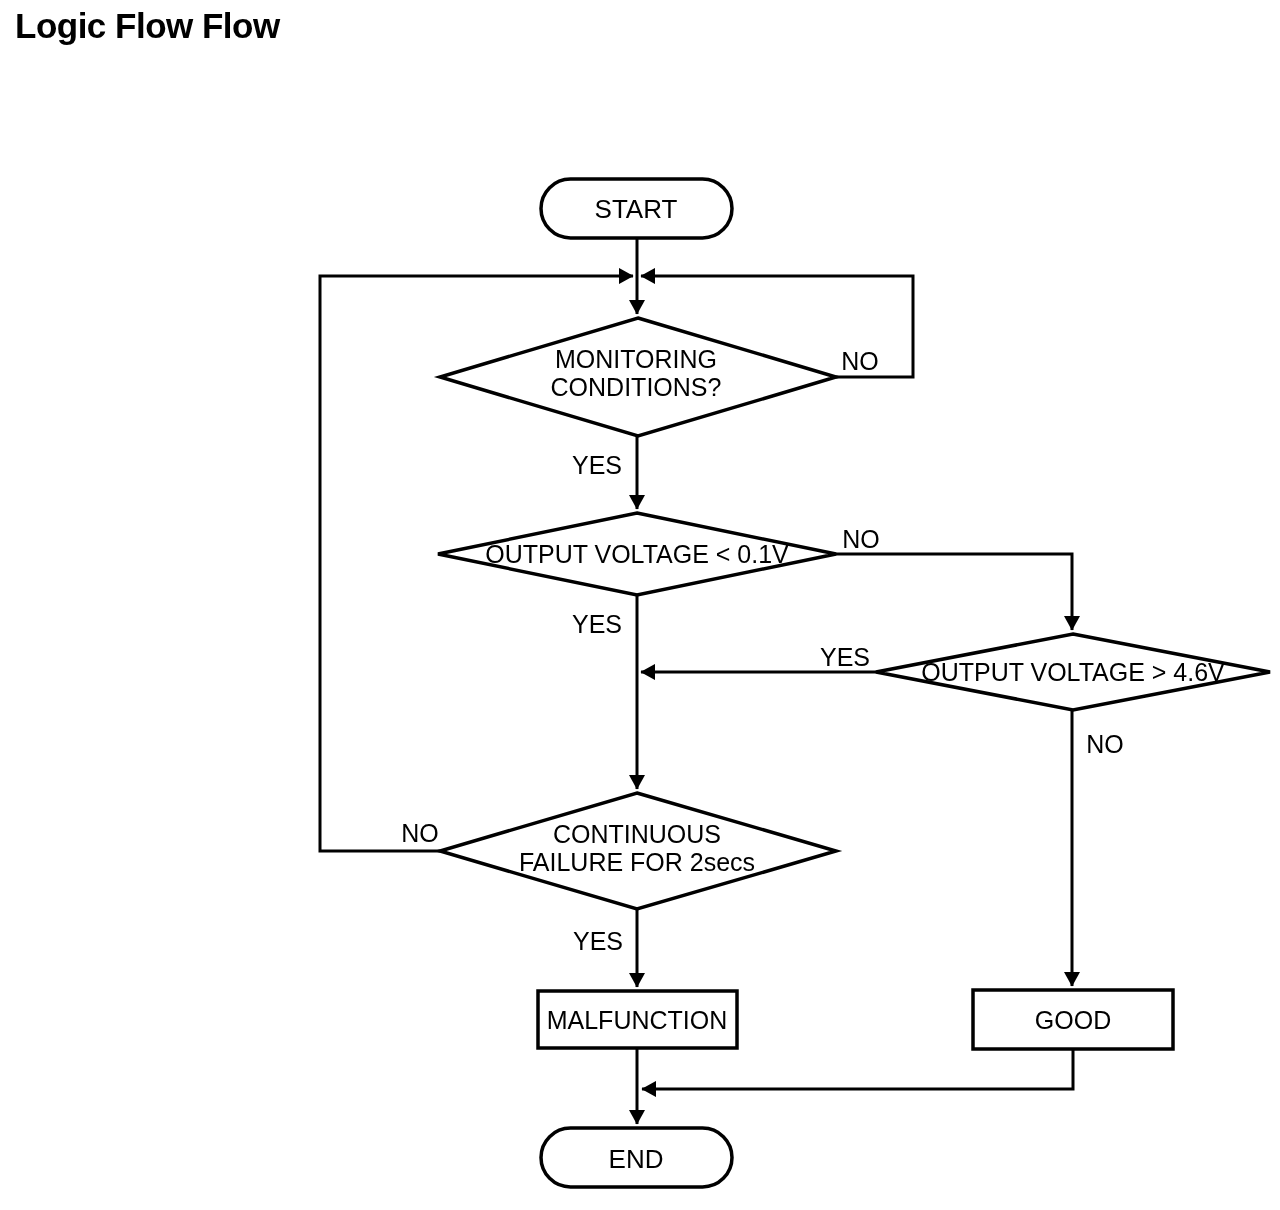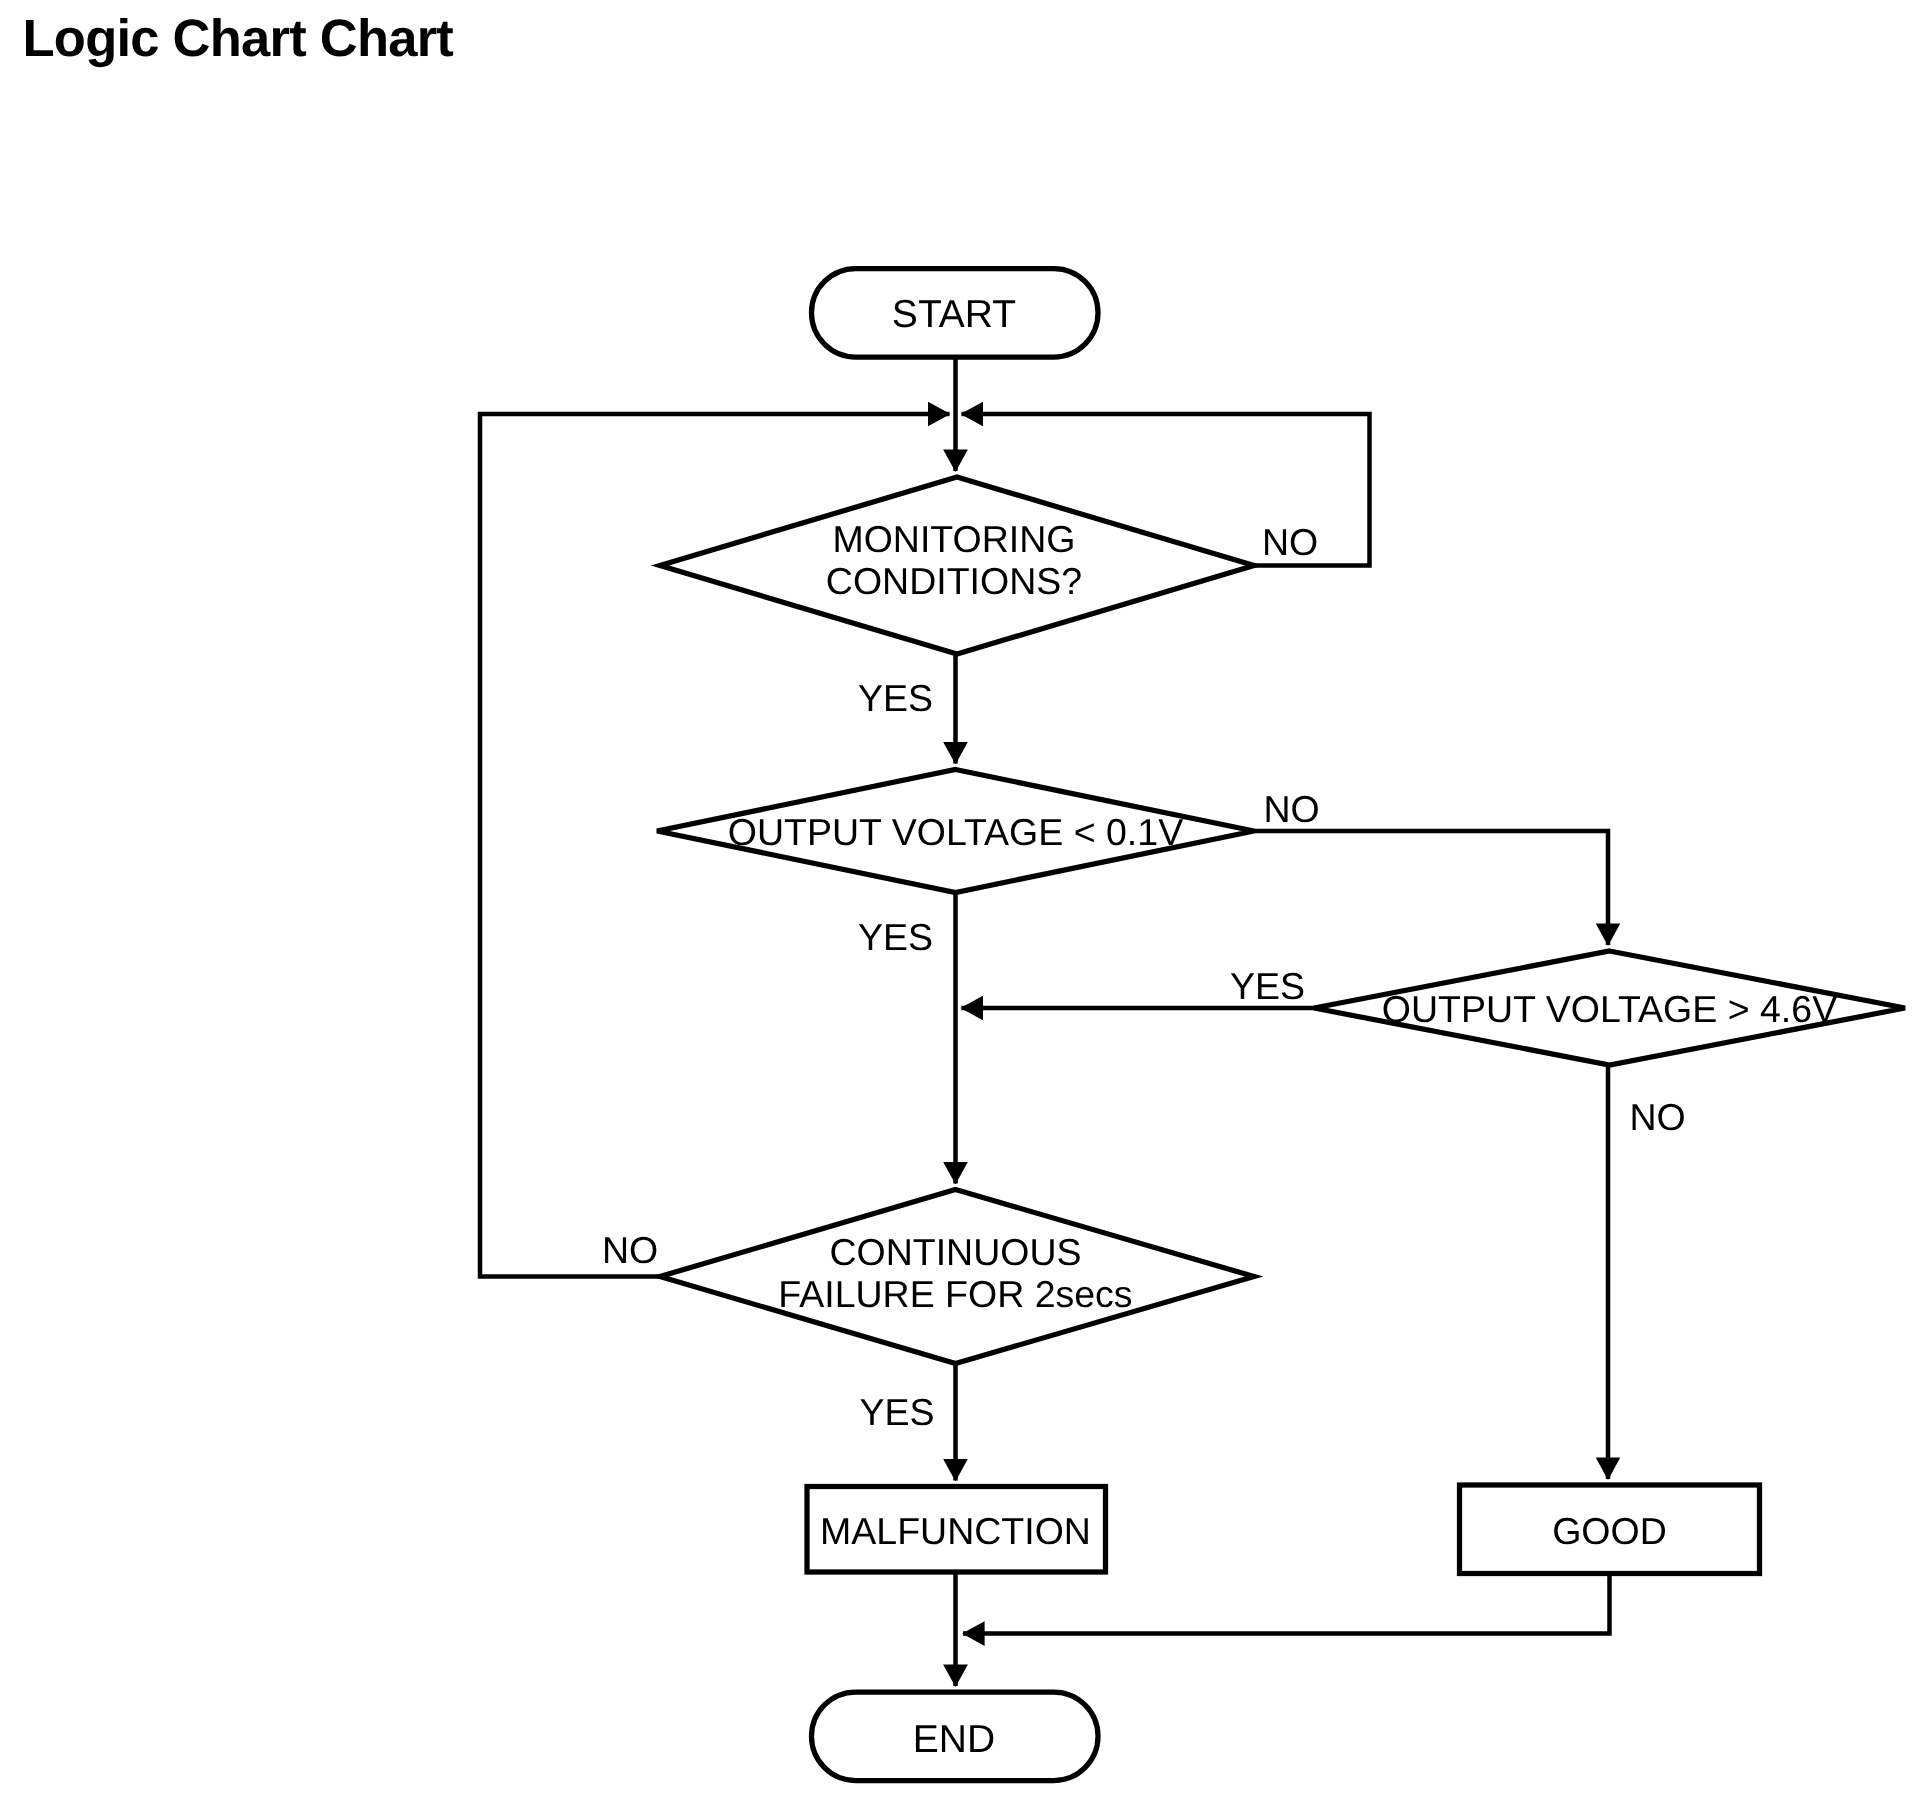--- a/index.html
+++ b/index.html
@@ -45,21 +45,21 @@
     font-size: 25px;
     fill: #000000;
     text-anchor: middle;
   }
 </style>
 </head>
 <body>
 
 <div class="page">
 
-  <div class="page-title">Logic Chart Chart</div>
+  <div class="page-title">Logic Flow Flow</div>
 
   <svg class="flow" width="1280" height="1210" viewBox="0 0 1280 1210">
     <defs>
       <marker id="arrow" viewBox="0 0 5 5.5" markerWidth="5" markerHeight="5.5" refX="4.8" refY="2.75" orient="auto" markerUnits="strokeWidth">
         <path d="M0,0 L5,2.75 L0,5.5 z" fill="#000000"></path>
       </marker>
     </defs>
 
     <g>
       <path class="edge" marker-end="url(#arrow)" d="M637,238 L637,314"></path>

